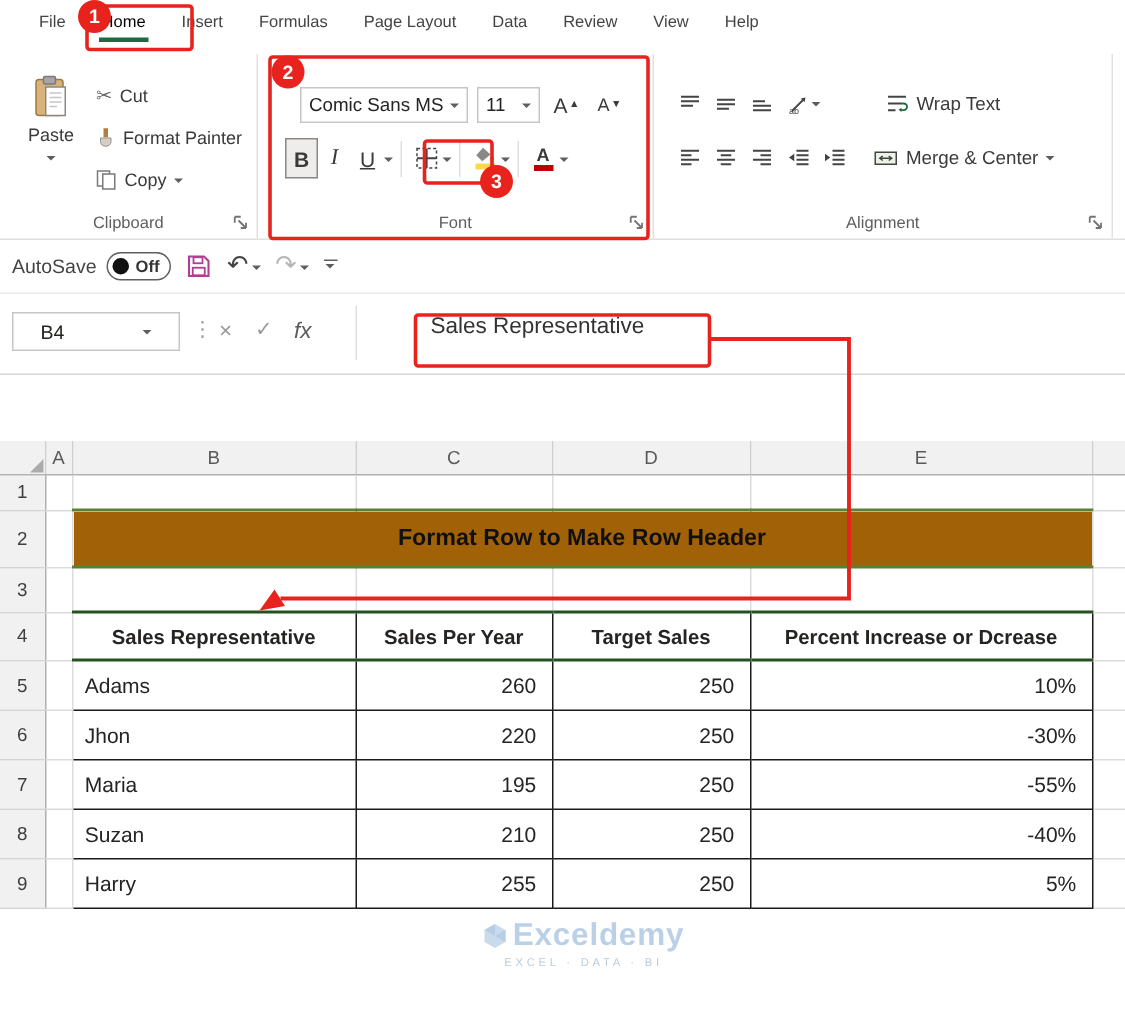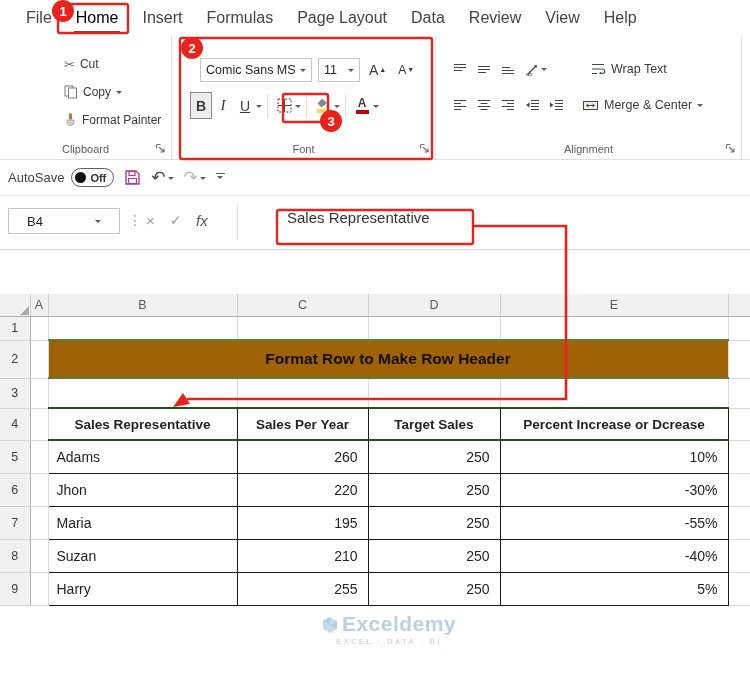--- a/index.html
+++ b/index.html
@@ -1,21 +1,21 @@
 <!DOCTYPE html>
 <html><head>
 <meta charset="utf-8">
 <style>
   *{margin:0;padding:0;box-sizing:border-box}
   html,body{width:750px;height:676px}
   body{font-family:"Liberation Sans","DejaVu Sans",sans-serif;background:#fff;color:#252423;overflow:hidden;position:relative}
   .app{position:relative;width:750px;height:676px;background:#fff}
 
   
-  .menubar{display:flex;align-items:flex-end;height:36px;padding-left:14px;font-size:16px;color:#444}
+  .menubar{display:flex;align-items:flex-start;height:36px;padding-left:14px;font-size:11px;color:#444}
   .menu-tab{padding:9px 12px;cursor:pointer;position:relative;white-space:nowrap}
   .menu-tab.active{color:#000000}
   .menu-tab.active::after{content:"";position:absolute;left:10px;right:10px;bottom:2px;height:3px;background:#1e6b41}
 
   
   .ribbon{position:relative;height:124px;display:flex;border-bottom:1px solid #e1dfdd;background:#fff}
   .group{position:relative;height:100%;border-right:1px solid #e3e1df}
   .group-label{position:absolute;bottom:4px;left:0;right:0;text-align:center;font-size:11px;color:#605e5c}
   .launcher{position:absolute;bottom:5px;right:5px;width:11px;height:11px;cursor:pointer}
   .car{width:0;height:0;border:3.5px solid transparent;border-top-color:#605e5c;display:inline-block;margin-top:4px}
@@ -120,39 +120,49 @@
     <span class="menu-tab">Page Layout</span>
     <span class="menu-tab">Data</span>
     <span class="menu-tab">Review</span>
     <span class="menu-tab">View</span>
     <span class="menu-tab">Help</span>
   </nav>
 
   <div class="ribbon">
 
     <section class="group g-clip">
+      <div class="paste-btn">
+        <svg class="icon" width="26" height="30" viewBox="0 0 26 30">
+          <rect x="3" y="3" width="18" height="24" rx="2" fill="#d8b27a" stroke="#9c7a45"></rect>
+          <rect x="8" y="1" width="8" height="5" rx="1" fill="#a6a6a6" stroke="#7a7a7a"></rect>
+          <rect x="9.5" y="8" width="13" height="19" fill="#fff" stroke="#8a8886"></rect>
+          <path d="M12 12h8M12 15h8M12 18h8M12 21h5" stroke="#c8c6c4"></path>
+        </svg>
+        <span class="lbl">Paste</span>
+        <span class="car"></span>
+      </div>
       <div class="clip-items">
         <div class="smallbtn">
           <span class="scissors">✂</span>
           <span>Cut</span>
         </div>
         <div class="smallbtn">
-          <svg class="icon" width="14" height="14" viewBox="0 0 14 14">
-            <rect x="1" y="1" width="8" height="10" fill="#fff" stroke="#7a7a7a"></rect>
-            <rect x="4.5" y="3" width="8" height="10" fill="#fff" stroke="#7a7a7a"></rect>
-          </svg>
-          <span>Copy</span>
-          <span class="car"></span>
-        </div>
-        <div class="smallbtn">
           <svg class="icon" width="13" height="14" viewBox="0 0 13 14">
             <rect x="5" y="0.5" width="3" height="6" fill="#b77c3c"></rect>
             <path d="M3 7h7v2.5c0 1.6-1.4 3-3.5 3S3 11.1 3 9.5z" fill="#d8cfc4" stroke="#8a8886" stroke-width="0.6"></path>
           </svg>
           <span>Format Painter</span>
+        </div>
+        <div class="smallbtn">
+          <svg class="icon" width="14" height="14" viewBox="0 0 14 14">
+            <rect x="1" y="1" width="8" height="10" fill="#fff" stroke="#7a7a7a"></rect>
+            <rect x="4.5" y="3" width="8" height="10" fill="#fff" stroke="#7a7a7a"></rect>
+          </svg>
+          <span>Copy</span>
+          <span class="car"></span>
         </div>
       </div>
       <div class="group-label">Clipboard</div>
       <svg class="launcher" viewBox="0 0 11 11">
         <path d="M1.5 1.5h4M1.5 1.5v4" stroke="#767472" fill="none" stroke-width="1.2"></path>
         <path d="M4 4l5 5M9 9v-3.5M9 9H5.5" stroke="#767472" fill="none" stroke-width="1.2"></path>
       </svg>
     </section>
 
     <section class="group g-font">

